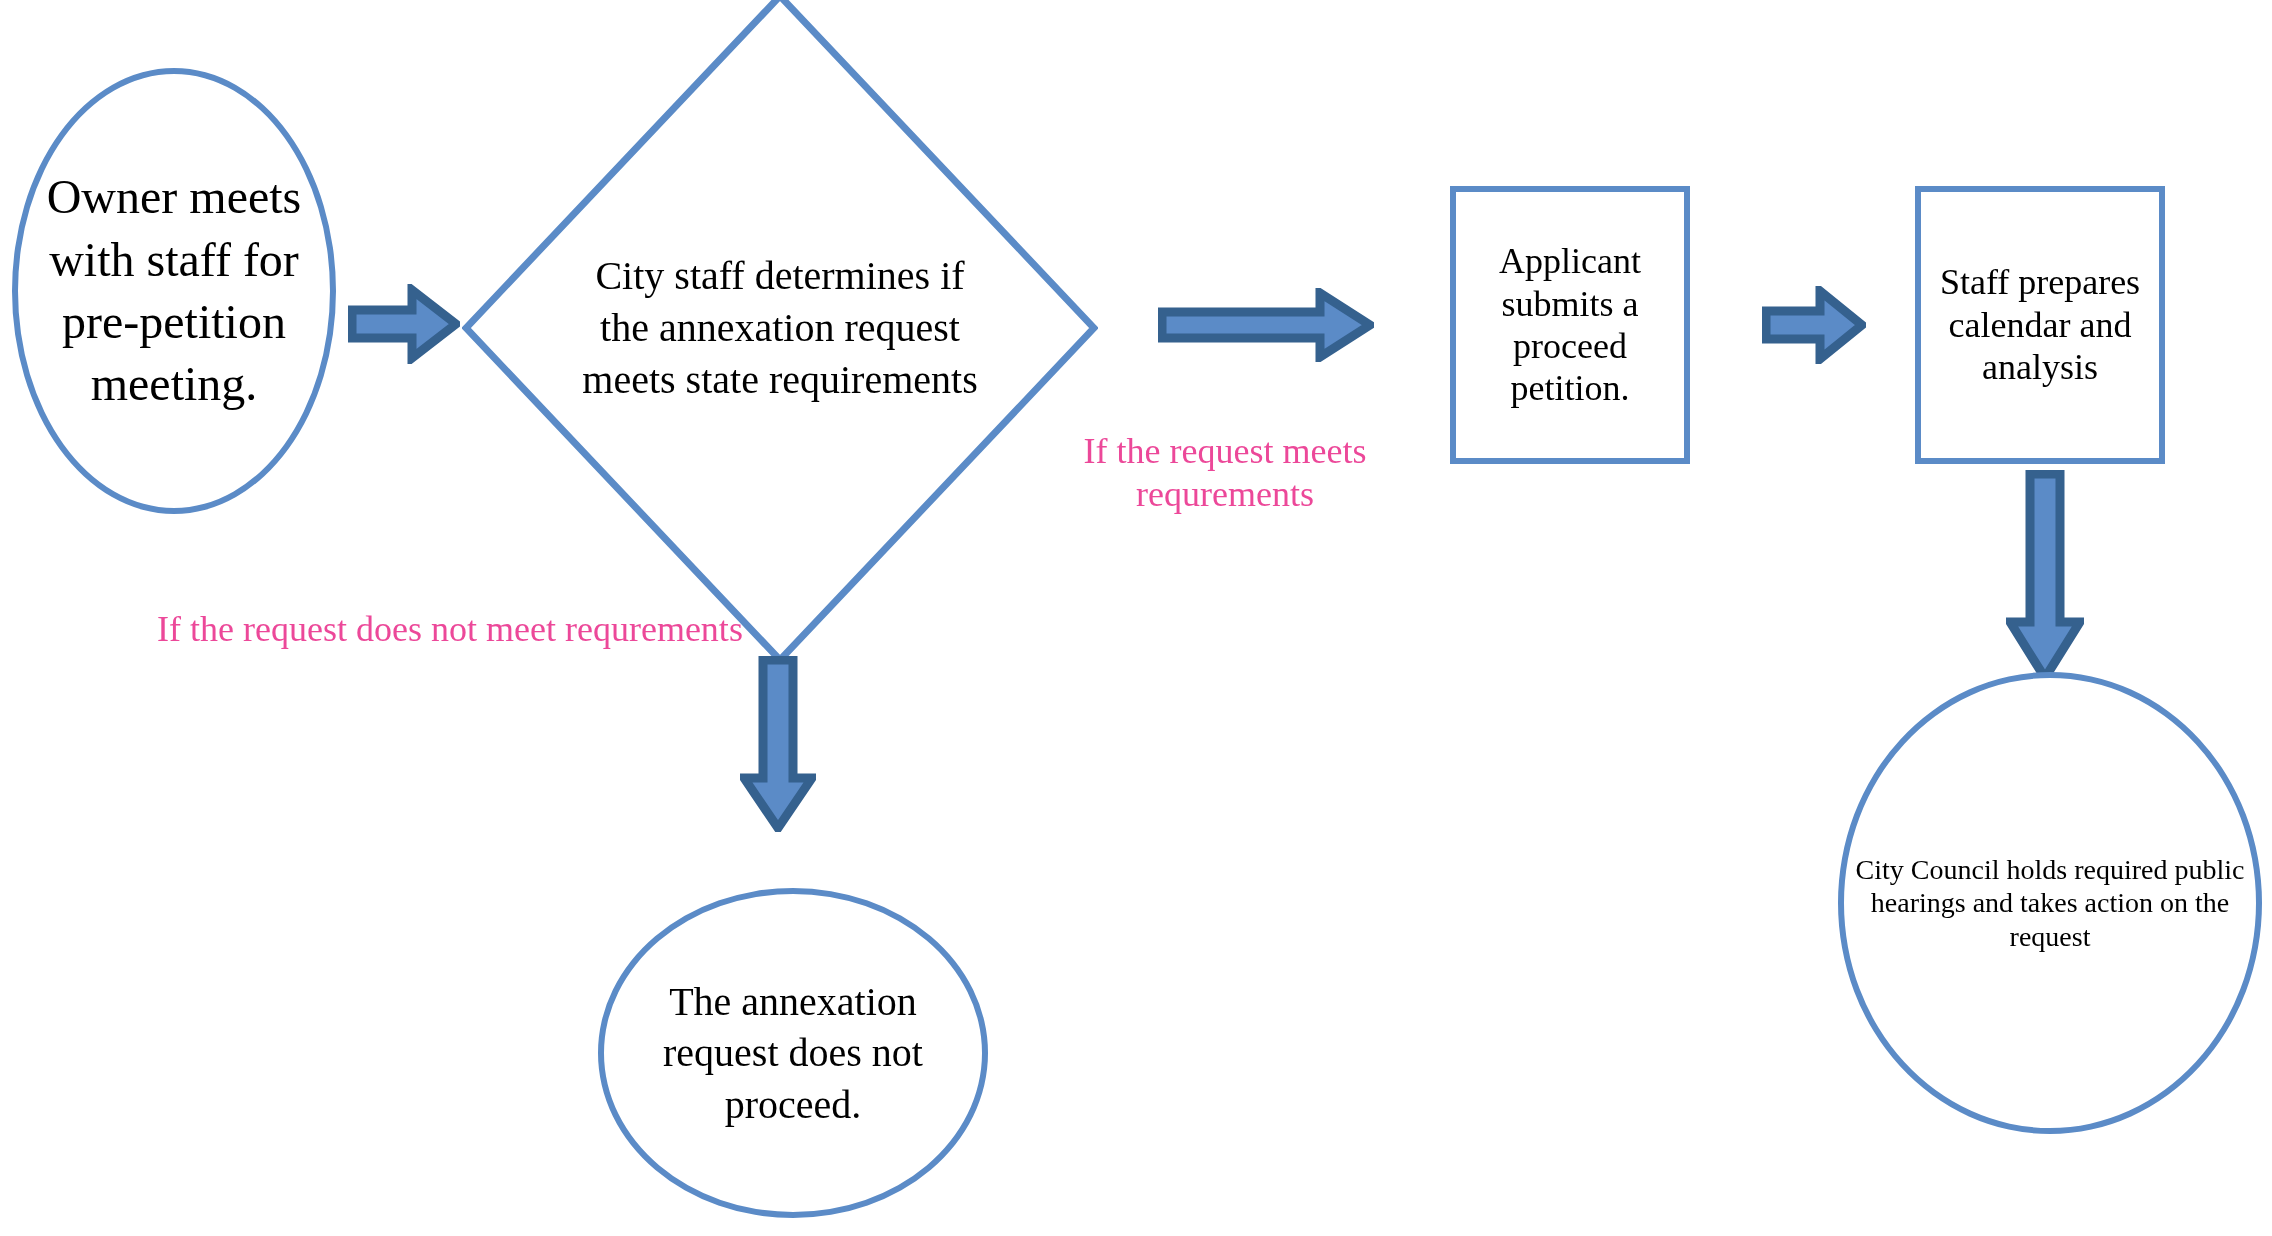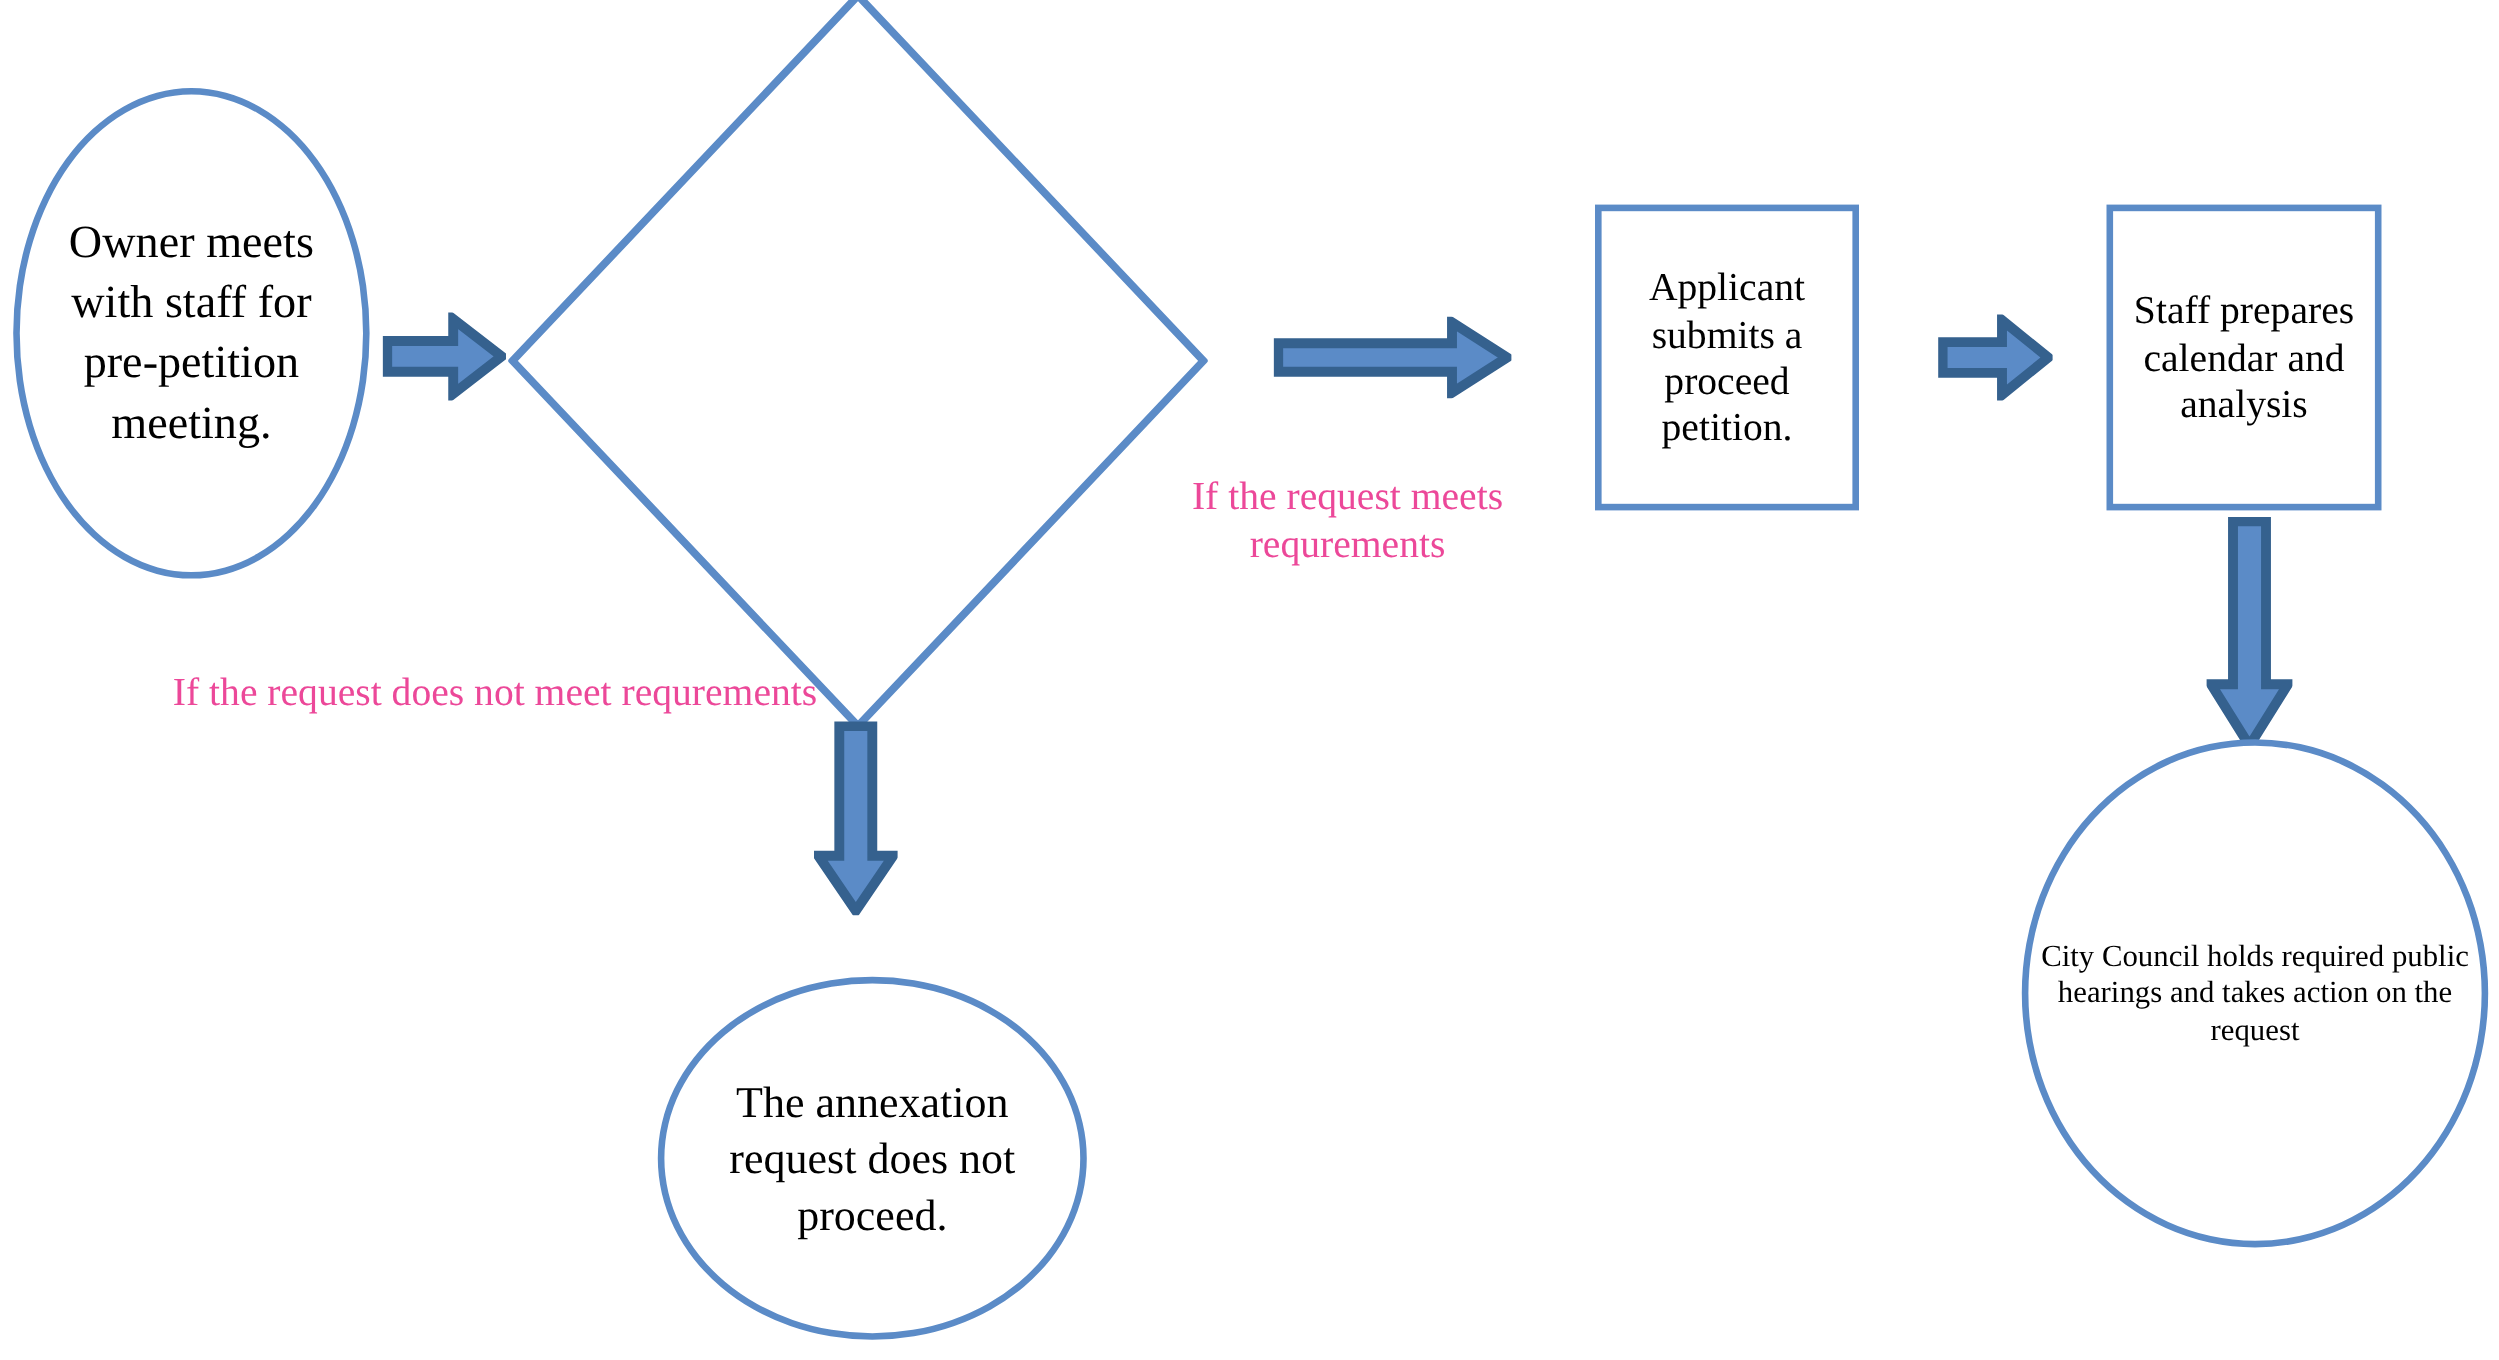--- a/index.html
+++ b/index.html
@@ -72,21 +72,21 @@
     color: #ec4899;
   }
 
   
   .arrow {
     position: absolute;
   }
   .arrow svg { display: block; width: 100%; height: 100%; }
 
   
-  #node-owner        { left: 12px;   top: 80px;   width: 324px;  height: 446px; font-size: 42px; font-family: Liberation Serif, serif; }
+  #node-owner        { left: 12px;   top: 68px;   width: 324px;  height: 446px; font-size: 48px; font-family: Liberation Serif, serif; }
   #node-owner .label { padding: 0 26px; line-height: 1.30; }
 
   #node-decision     { left: 462px;  top: -8px;   width: 636px;  height: 672px; font-size: 40px; }
   #node-decision .label { padding: 0 108px; line-height: 1.30; }
 
   #node-applicant    { left: 1450px; top: 186px;  width: 240px;  height: 278px; font-size: 36px; }
   #node-applicant .label { padding: 0 12px; line-height: 1.18; }
 
   #node-staff        { left: 1915px; top: 186px;  width: 250px;  height: 278px; font-size: 36px; }
   #node-staff .label { padding: 0 6px; line-height: 1.18; }
@@ -120,20 +120,21 @@
   <div class="arrow" id="arrow-owner-to-decision">
     <svg viewBox="0 0 112 80" preserveAspectRatio="none" aria-hidden="true">
       <polygon points="4,26 64,26 64,6 108,40 64,74 64,54 4,54" fill="#5b8bc7" stroke="#35618e" stroke-width="9" stroke-linejoin="miter"></polygon>
     </svg>
   </div>
 
   <div class="node shape-diamond" id="node-decision">
     <svg viewBox="0 0 636 672" preserveAspectRatio="none" aria-hidden="true">
       <polygon points="318,4 632,336 318,668 4,336" fill="#ffffff" stroke="#5b8bc7" stroke-width="7" stroke-linejoin="miter"></polygon>
     </svg>
+    <span class="label">City staff determines if the annexation request meets state requirements</span>
   </div>
 
   <div class="edge-label" id="edge-label-fail">If the request does not meet requrements</div>
 
   <div class="arrow" id="arrow-decision-to-noproceed">
     <svg viewBox="0 0 76 176" preserveAspectRatio="none" aria-hidden="true">
       <polygon points="23,4 53,4 53,122 72,122 38,172 4,122 23,122" fill="#5b8bc7" stroke="#35618e" stroke-width="9" stroke-linejoin="miter"></polygon>
     </svg>
   </div>
 

